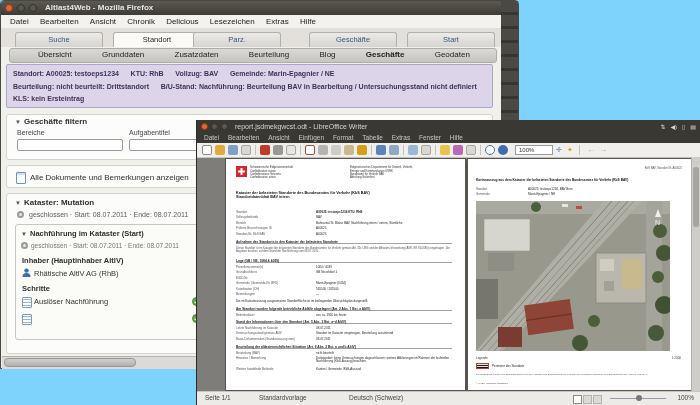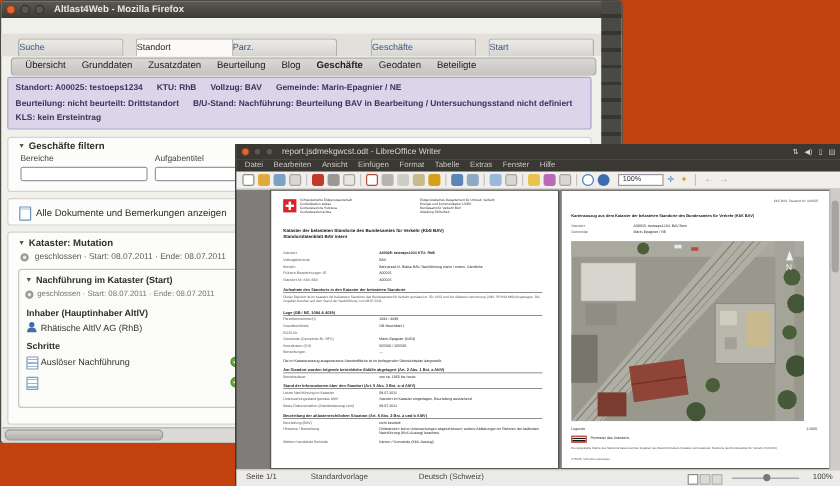--- a/index.html
+++ b/index.html
@@ -1,37 +1,37 @@
 <!DOCTYPE html>
 <html><head>
 <meta charset="utf-8">
 <style>
   html,body{margin:0;padding:0;background:#fff}
-  .screen{position:relative;width:700px;height:405px;overflow:hidden;background:#c2410c;
+  .screen{position:relative;width:700px;height:405px;overflow:hidden;background:#7dd3fc;
           font-family:"Liberation Sans","DejaVu Sans",sans-serif;cursor:default}
   .abs{position:absolute}
   .t{position:absolute;white-space:nowrap}
 
   
   #ff{position:absolute;left:0;top:0;width:519px;height:369px;background:#f1f1ec;
       border:1px solid #4a4842;box-sizing:border-box;border-radius:4px 4px 0 0}
   .ff-title{position:absolute;left:0;top:0;right:0;height:14px;border-radius:3px 3px 0 0;
       background:linear-gradient(#5b5951,#3d3b35);color:#e8e6e1;font-size:8px;line-height:14px;font-weight:bold}
   .winbtn{position:absolute;top:3px;width:8px;height:8px;border-radius:50%;box-sizing:border-box}
   .ff-menubar{position:absolute;left:0;top:14px;right:0;height:13px;background:#f4f2ef;
       border-bottom:1px solid #dad8d4;font-size:8px;color:#1c1c1c;line-height:13px}
   .ff-menubar span{margin-left:9px}
   .ff-tabstrip{position:absolute;left:0;top:27px;right:0;height:19px;background:#e3e0db}
-  .fftab{position:absolute;top:4px;height:15px;width:88px;box-sizing:border-box;
+  .fftab{position:absolute;top:4px;height:15px;width:88px;box-sizing:border-box;text-align:center;
       font-size:7.5px;line-height:13px;color:#3a5583;border:1px solid #b2b0ac;border-bottom:none;
       border-radius:3px 3px 0 0;background:linear-gradient(#edebe7,#d6d4d0)}
   .fftab.active{background:#fbfaf7;color:#1e1e1e}
   .ff-subtabs{position:absolute;left:8px;top:47px;width:486px;height:13px;border:1px solid #aeaca8;
       border-radius:3px;background:linear-gradient(#dbd9d5,#c6c4c0);font-size:8px;color:#222;line-height:12px}
-  .ff-subtabs span{margin-left:11px}
+  .ff-subtabs span{margin-left:28px}
   .ff-info{position:absolute;left:5px;top:63px;width:487px;height:44px;background:#dcd4e8;
       border:1px solid #b0a3c8;border-radius:2px;color:#41305a;font-size:7px;font-weight:600;
       padding:3px 0 0 6px;box-sizing:border-box}
   .ff-info div{white-space:pre;line-height:12.5px}
   .panel{position:absolute;left:5px;width:487px;background:#fcfcfa;border:1px solid #d5d3ce;border-radius:3px;box-sizing:border-box}
   .ph{font-size:8px;font-weight:bold;color:#2e2e2e}
   .tri{font-size:6px;color:#555}
   .flabel{font-size:7px;color:#444}
   .finput{position:absolute;height:12px;background:#fff;border:1px solid #9a99a2;border-radius:2px;box-sizing:border-box;font-size:7px;padding:0 2px}
   .doc-icon{position:absolute;width:8px;height:10px;background:#fff;border:1px solid #6f92ba;border-radius:1px;
@@ -86,20 +86,30 @@
 <body>
 
 <div class="screen">
 
   <div id="ff">
     <div class="ff-title">
       <span class="winbtn" style="left:4px;background:#e06830;border:1px solid #8c3c14"></span>
       <span class="winbtn" style="left:16px;background:#59574f;border:1px solid #33322c"></span>
       <span class="winbtn" style="left:28px;background:#59574f;border:1px solid #33322c"></span>
       <span class="t" style="left:44px;top:0">Altlast4Web - Mozilla Firefox</span>
+    </div>
+    <div class="ff-menubar">
+      <span>Datei</span>
+      <span>Bearbeiten</span>
+      <span>Ansicht</span>
+      <span>Chronik</span>
+      <span>Delicious</span>
+      <span>Lesezeichen</span>
+      <span>Extras</span>
+      <span>Hilfe</span>
     </div>
     <div class="ff-tabstrip">
       <span class="fftab" style="left:14px">Suche</span>
       <span class="fftab active" style="left:112px">Standort</span>
       <span class="fftab" style="left:192px">Parz.</span>
       <span class="fftab" style="left:308px">Geschäfte</span>
       <span class="fftab" style="left:406px">Start</span>
     </div>
     <div class="ff-subtabs">
       <span>Übersicht</span>

